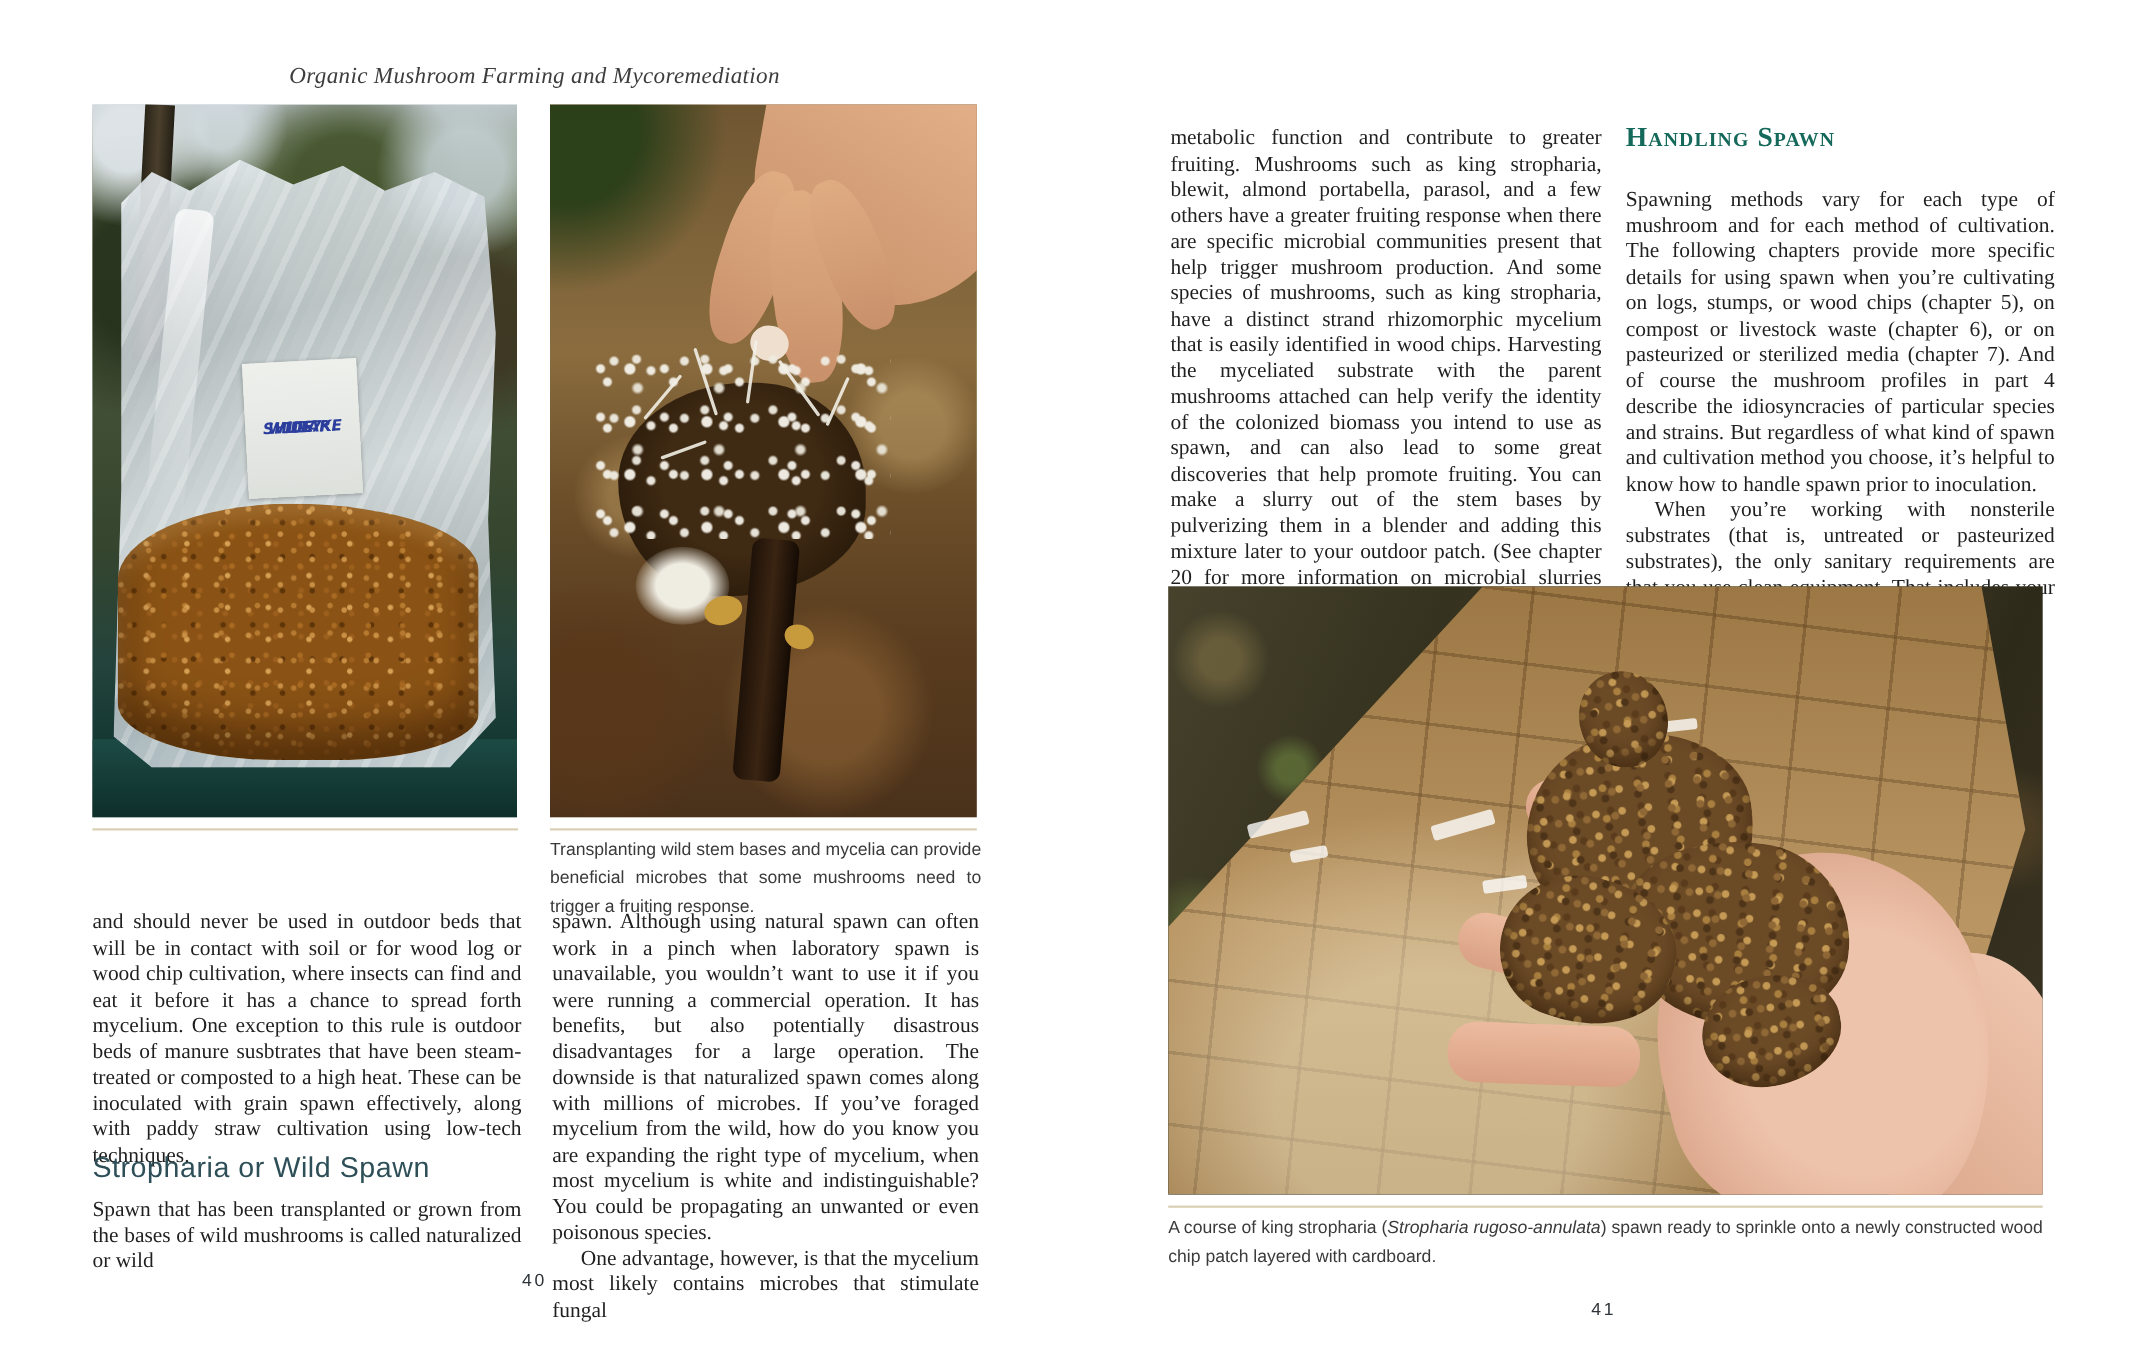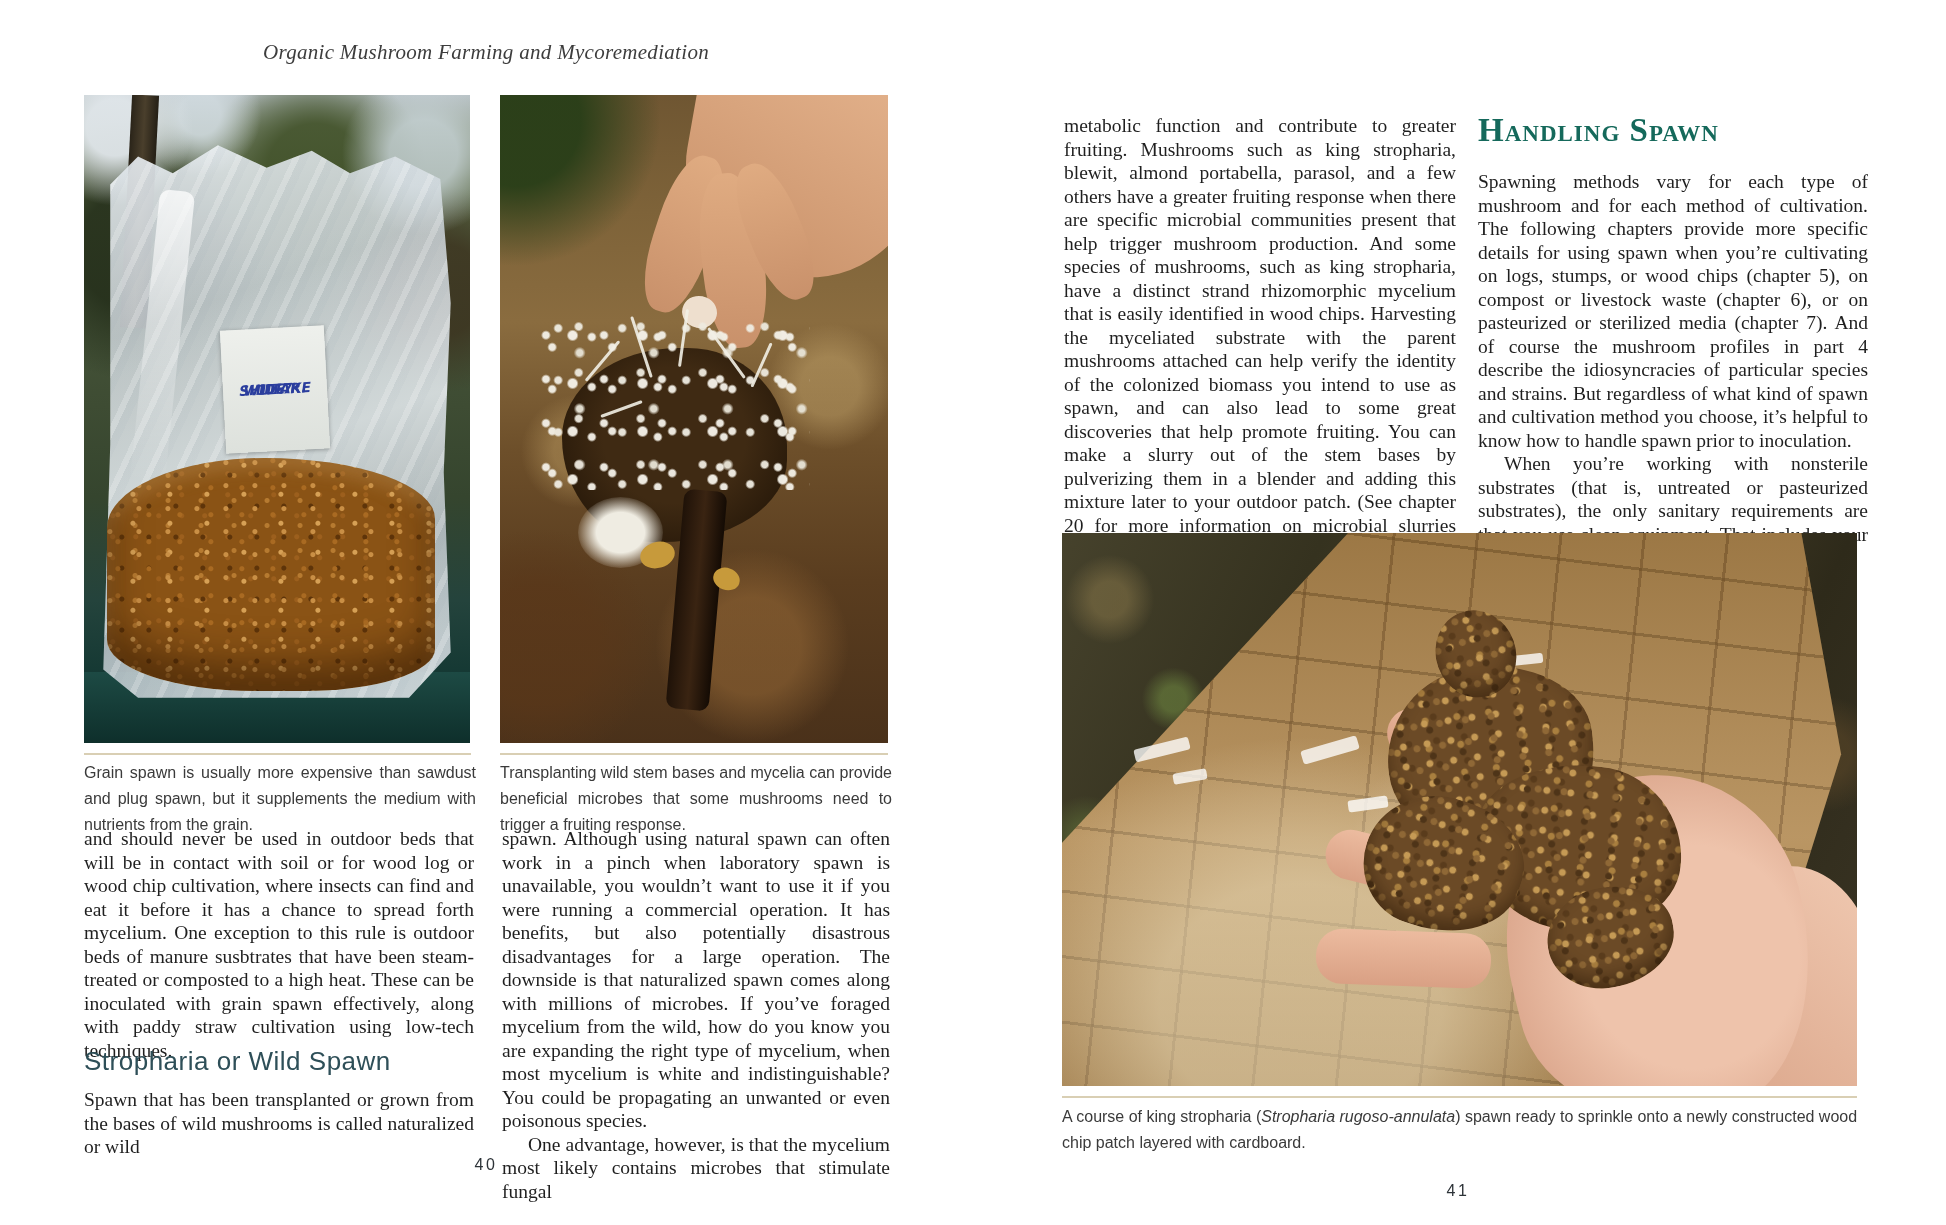--- a/index.html
+++ b/index.html
@@ -2,34 +2,34 @@
 <html><head>
 <meta charset="utf-8">
 <style>
   html,body{margin:0;padding:0;background:#ffffff;}
   .spread{position:relative;width:1946px;height:1225px;background:#ffffff;overflow:hidden;
           font-family:"Liberation Serif",serif;color:#1f1f1f;}
 
   
   .runhead{position:absolute;top:40px;font-style:italic;font-size:21px;color:#3d3d3d;
            text-align:center;letter-spacing:.3px;}
-  .runhead.left{left:84px;width:804px;}
+  .runhead.left{left:84px;width:804px;margin-top:16px;}
   .runhead.right{left:1058px;width:800px;}
   .folio{position:absolute;top:1156px;font-family:"Liberation Sans",sans-serif;font-size:16px;
          letter-spacing:2.5px;color:#2d3338;text-align:center;}
   .folio.left{left:84px;width:804px;}
   .folio.right{left:1058px;width:800px;margin-top:26px;}
 
   
   .col{position:absolute;font-size:19.5px;line-height:23.5px;text-align:justify;}
   .col p{margin:0;}
   .col p.indent{text-indent:26px;}
   .subhead{position:absolute;font-family:"Liberation Sans",sans-serif;font-size:26px;
            font-weight:400;color:#2e4f58;letter-spacing:.5px;}
-  .bigheading{position:absolute;font-variant:small-caps;font-weight:600;font-size:33px;
+  .bigheading{position:absolute;font-variant:small-caps;font-weight:600;font-size:25px;
               color:#15695b;letter-spacing:1px;}
 
   
   .caprule{position:absolute;height:2px;background:#d9cfb4;}
   .caption{position:absolute;font-family:"Liberation Sans",sans-serif;font-size:16px;
            line-height:26px;color:#3a3a3a;text-align:justify;}
   .caption .it{font-style:italic;}
 
   
   .photo{position:absolute;overflow:hidden;}
@@ -208,21 +208,20 @@
     <div class="strand s4"></div>
     <div class="strand s5"></div>
     <div class="strand s6"></div>
     <div class="whitepatch"></div>
     <div class="stem"></div>
     <div class="chip c1"></div>
     <div class="chip c2"></div>
   </div>
 
   <div class="caprule" style="left:84px;top:753px;width:387px;"></div>
-  <div class="caption" style="left:84px;top:760px;width:392px;">Grain spawn is usually more expensive than sawdust and plug spawn, but it supplements the medium with nutrients from the grain.</div>
   <div class="caprule" style="left:500px;top:753px;width:388px;"></div>
   <div class="caption" style="left:500px;top:760px;width:392px;">Transplanting wild stem bases and mycelia can provide beneficial microbes that some mushrooms need to trigger a fruiting response.</div>
 
   <div class="col" style="left:84px;top:827px;width:390px;">
     <p>and should never be used in outdoor beds that will be in contact with soil or for wood log or wood chip cultivation, where insects can find and eat it before it has a chance to spread forth mycelium. One exception to this rule is outdoor beds of manure susbtrates that have been steam-treated or composted to a high heat. These can be inoculated with grain spawn effectively, along with paddy straw cultivation using low-tech techniques.</p>
   </div>
   <div class="subhead" style="left:84px;top:1046px;">Stropharia or Wild Spawn</div>
   <div class="col" style="left:84px;top:1088px;width:390px;">
     <p>Spawn that has been transplanted or grown from the bases of wild mushrooms is called naturalized or wild</p>
   </div>

